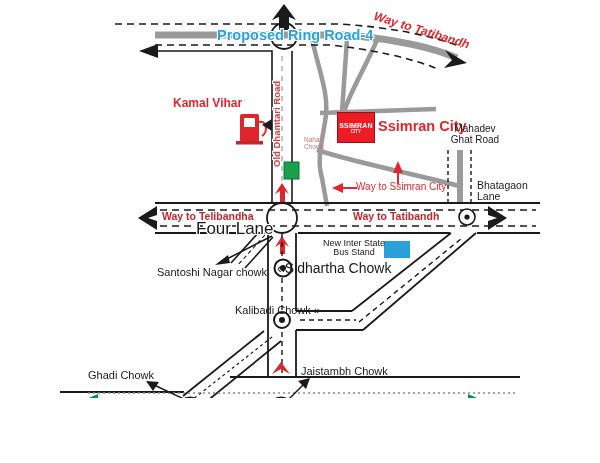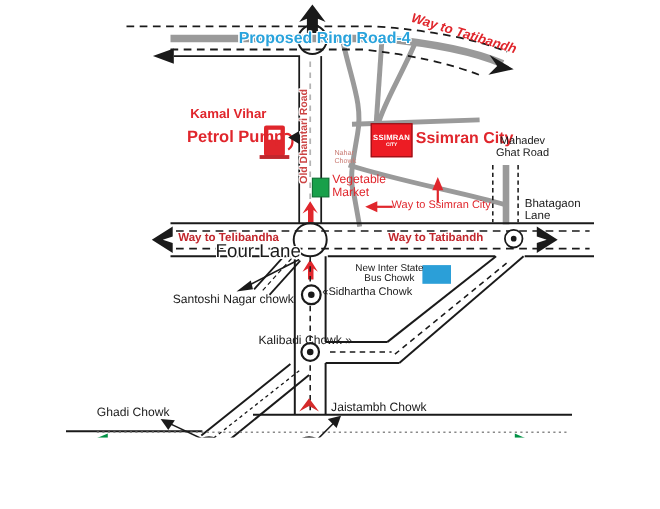--- a/index.html
+++ b/index.html
@@ -32,21 +32,21 @@
   #lbl-nahar{left:304px;top:137px;width:28px;font-size:6.5px;color:#c97a72;}
   #lbl-vegmkt{left:302px;top:158px;width:56px;font-size:11px;}
   #lbl-way-ssimran{left:356px;top:182px;font-size:10px;}
   #lbl-bhatagaon{left:477px;top:180px;width:56px;font-size:10.5px;}
   #lbl-telibandha{left:162px;top:211px;font-size:10.5px;}
   #lbl-rr1{left:248px;top:207px;font-size:15px;}
   #lbl-tatibandh-rr1{left:353px;top:211px;font-size:10.5px;}
   #lbl-fourlane{left:196px;top:220px;font-size:17px;}
   #lbl-busstand{left:322px;top:239px;width:64px;font-size:9px;text-align:center;}
   #lbl-santoshi{left:157px;top:267px;font-size:11px;}
-  #lbl-sidhartha{left:293px;top:261px;font-size:10px;}
+  #lbl-sidhartha{left:277px;top:261px;font-size:14px;}
   #lbl-kalibadi{left:203px;top:305px;font-size:11px;margin-left:32px;}
   #lbl-ghadi{left:88px;top:370px;font-size:11px;text-align:center;}
   #lbl-jaistambh{left:301px;top:366px;font-size:11px;}
   #lbl-geroad{left:305px;top:400px;font-size:18px;letter-spacing:.5px;}
 </style>
 </head>
 <body>
 
 <div id="map">
 
@@ -163,38 +163,36 @@
         <line x1="398" y1="184" x2="398" y2="171" stroke-width="2"></line>
         <polygon points="398,161 393,173 403,173" fill="#e0262c" stroke="none"></polygon>
       </g>
     </g>
   </svg>
 
   <div class="lbl cyan b halo" id="lbl-rr4">Proposed Ring Road-4</div>
   <div class="lbl red b" id="lbl-way-tatibandh-top">Way to Tatibandh</div>
   <div class="lbl red b" id="lbl-kamal">Kamal Vihar</div>
   <div class="lbl halo" id="lbl-dhamtari">Old Dhamtari Road</div>
-  <div class="lbl red" id="lbl-petrol">Petrol Pump</div>
 
   <div id="box-ssimran">
     <div class="l1">SSIMRAN</div>
     <div class="l2">CITY</div>
   </div>
   <div class="lbl red b" id="lbl-ssimran-city">Ssimran City</div>
   <div class="lbl black wrap" id="lbl-mahadev">Mahadev Ghat Road</div>
   <div class="lbl wrap" id="lbl-nahar">Nahar Chowk</div>
-  <div class="lbl red wrap" id="lbl-vegmkt">Vegetable Market</div>
   <div class="lbl red" id="lbl-way-ssimran">Way to  Ssimran City</div>
   <div class="lbl black wrap" id="lbl-bhatagaon">Bhatagaon Lane</div>
 
   <div class="lbl darkred b halo" id="lbl-telibandha">Way to Telibandha</div>
   <div class="lbl darkred b halo" id="lbl-tatibandh-rr1">Way to Tatibandh</div>
 
   <div class="lbl black halo" id="lbl-fourlane">Four Lane</div>
-  <div class="lbl black wrap" id="lbl-busstand">New Inter State Bus Chowk</div>
+  <div class="lbl black wrap" id="lbl-busstand">New Inter State Bus Stand</div>
   <div class="lbl black" id="lbl-santoshi">Santoshi Nagar chowk</div>
   <div class="lbl black" id="lbl-sidhartha"><span>«</span><span>Sidhartha Chowk</span></div>
   <div class="lbl black" id="lbl-kalibadi"><span>Kalibadi Chowk </span><span>»</span></div>
 
   <div class="lbl black" id="lbl-ghadi">Ghadi Chowk</div>
   <div class="lbl black" id="lbl-jaistambh">Jaistambh Chowk</div>
   <div class="lbl red b" id="lbl-geroad">GE ROAD</div>
 </div>
 
 </body></html>

